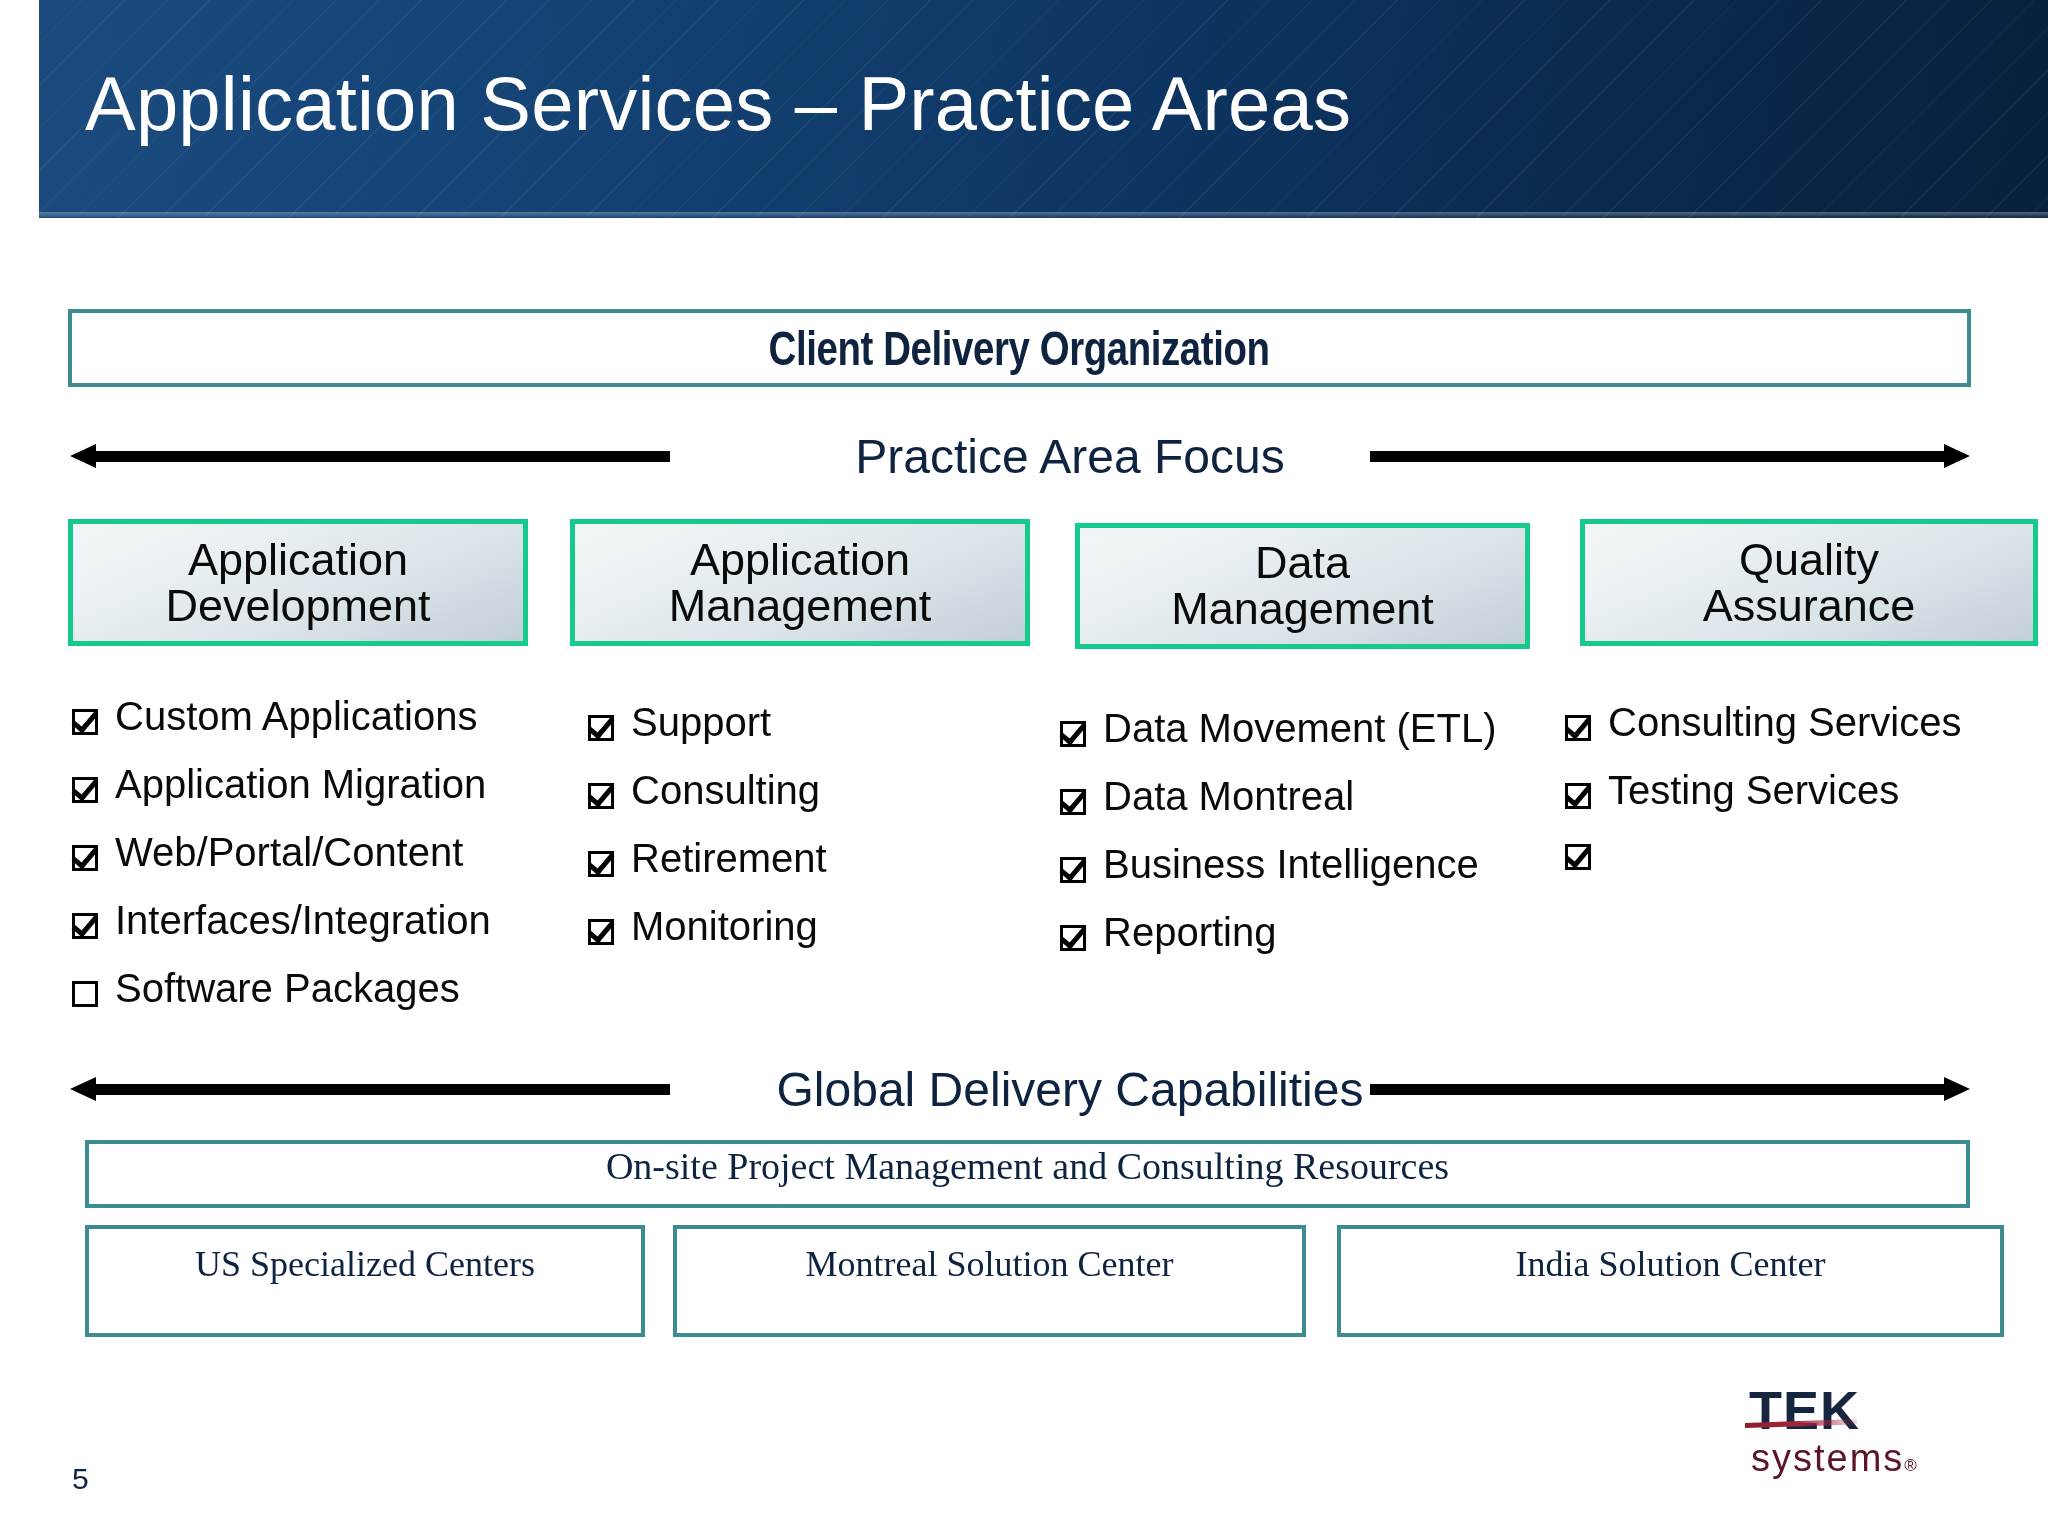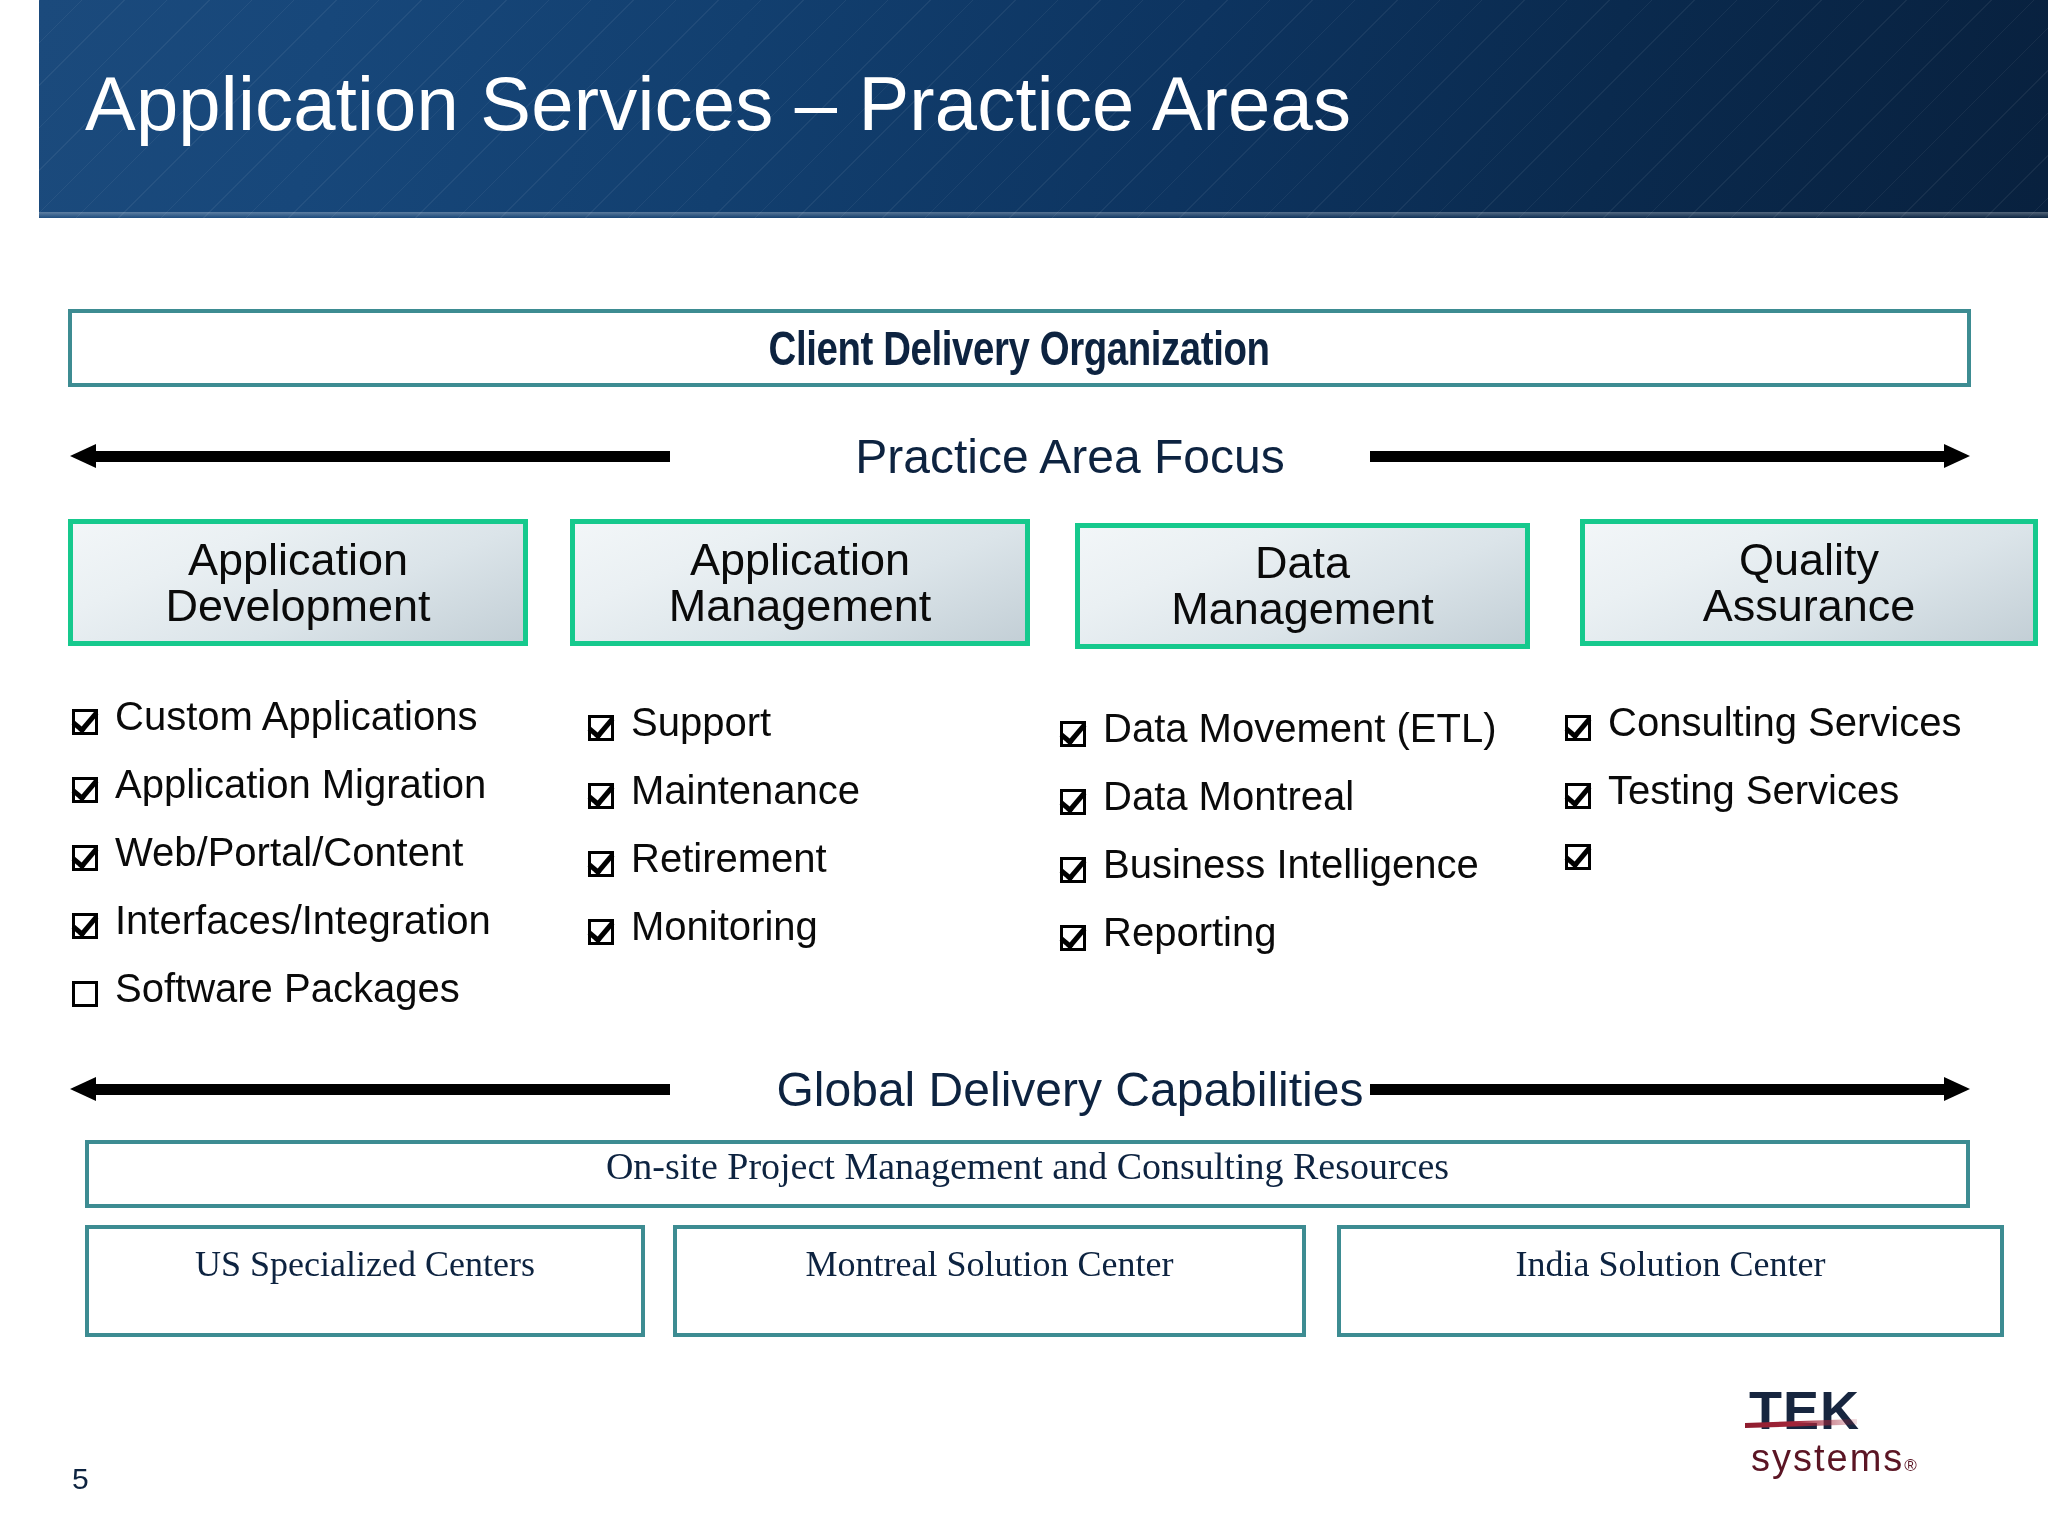--- a/index.html
+++ b/index.html
@@ -346,21 +346,21 @@
   </div>
 </div>
 
 <div class="checks checks-2">
   <div class="check-item">
     <span class="checkbox checked"></span>
     <span class="check-label">Support</span>
   </div>
   <div class="check-item">
     <span class="checkbox checked"></span>
-    <span class="check-label">Maintenance</span>
+    <span class="check-label">Consulting</span>
   </div>
   <div class="check-item">
     <span class="checkbox checked"></span>
     <span class="check-label">Retirement</span>
   </div>
   <div class="check-item">
     <span class="checkbox checked"></span>
     <span class="check-label">Monitoring</span>
   </div>
 </div>

